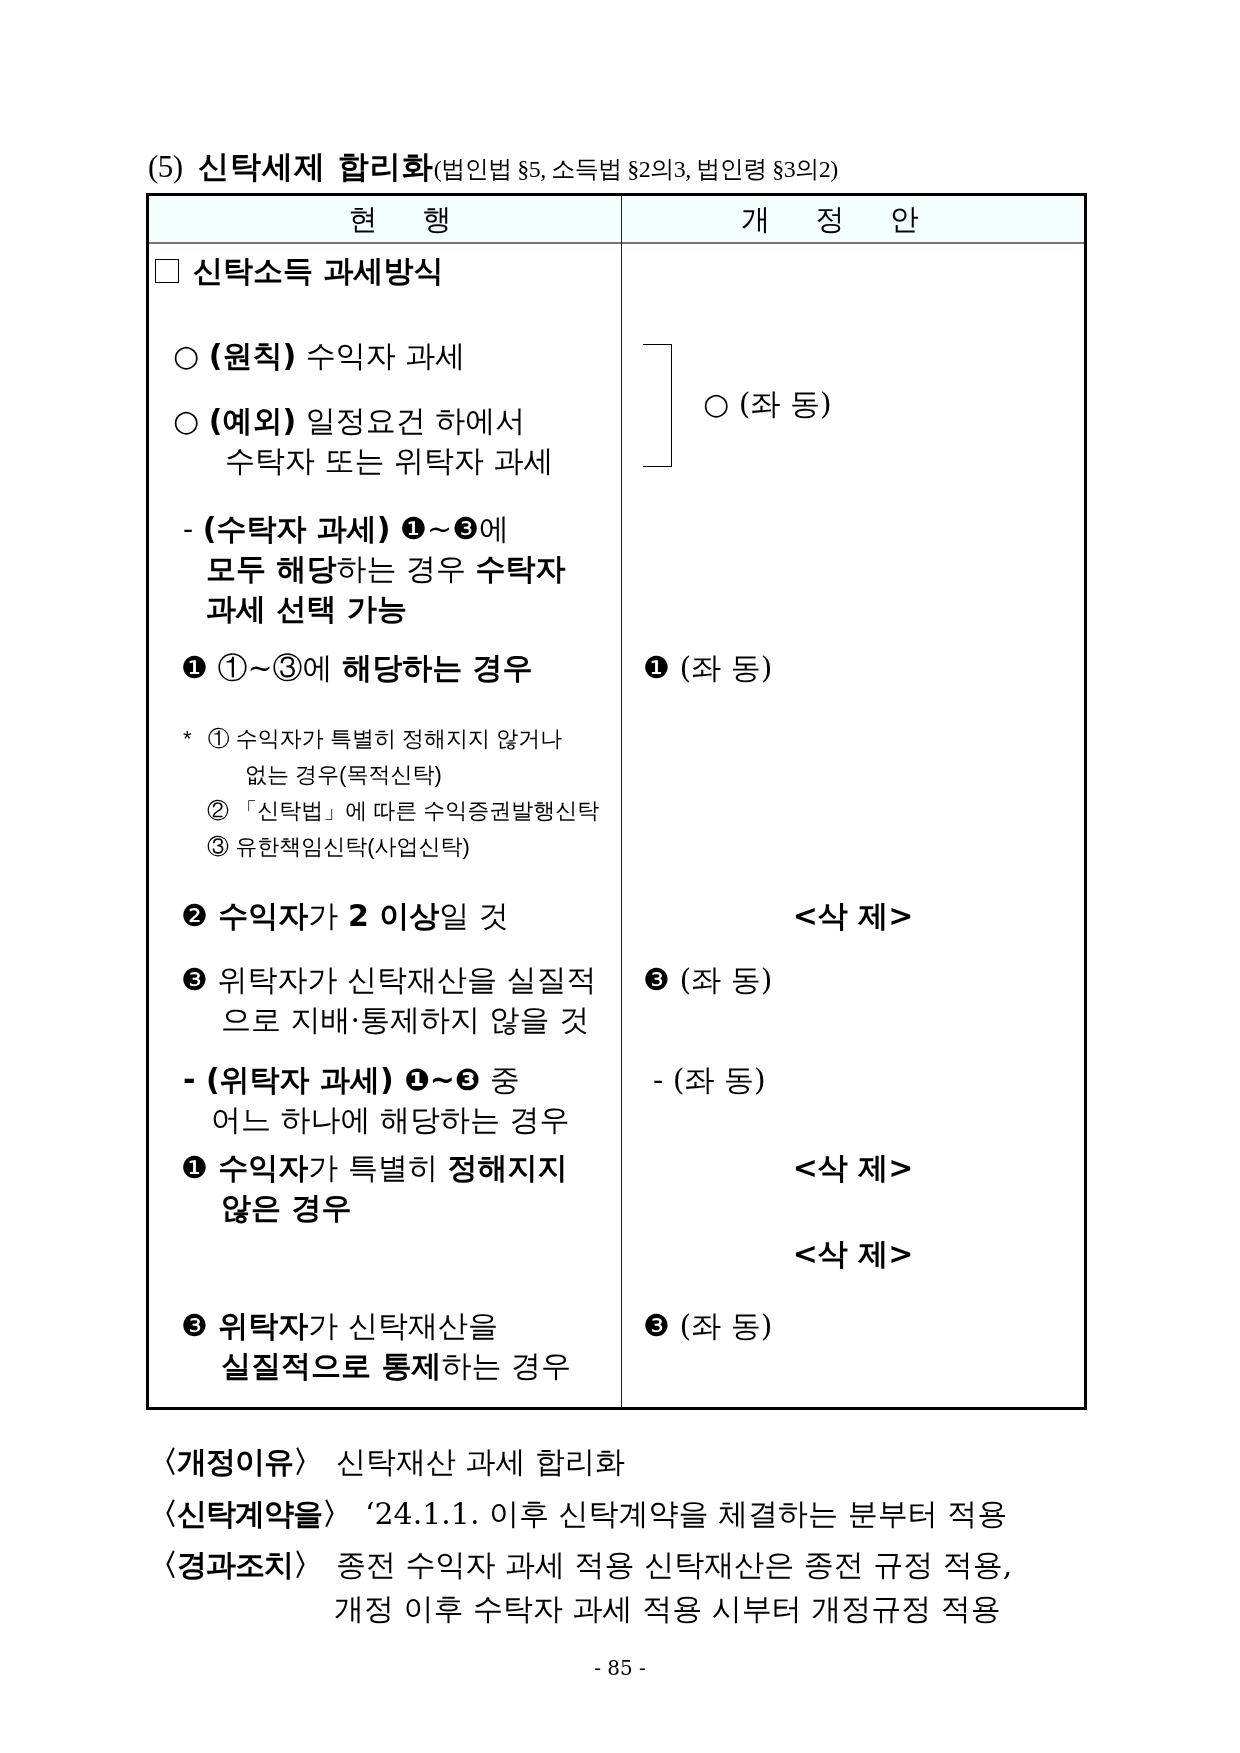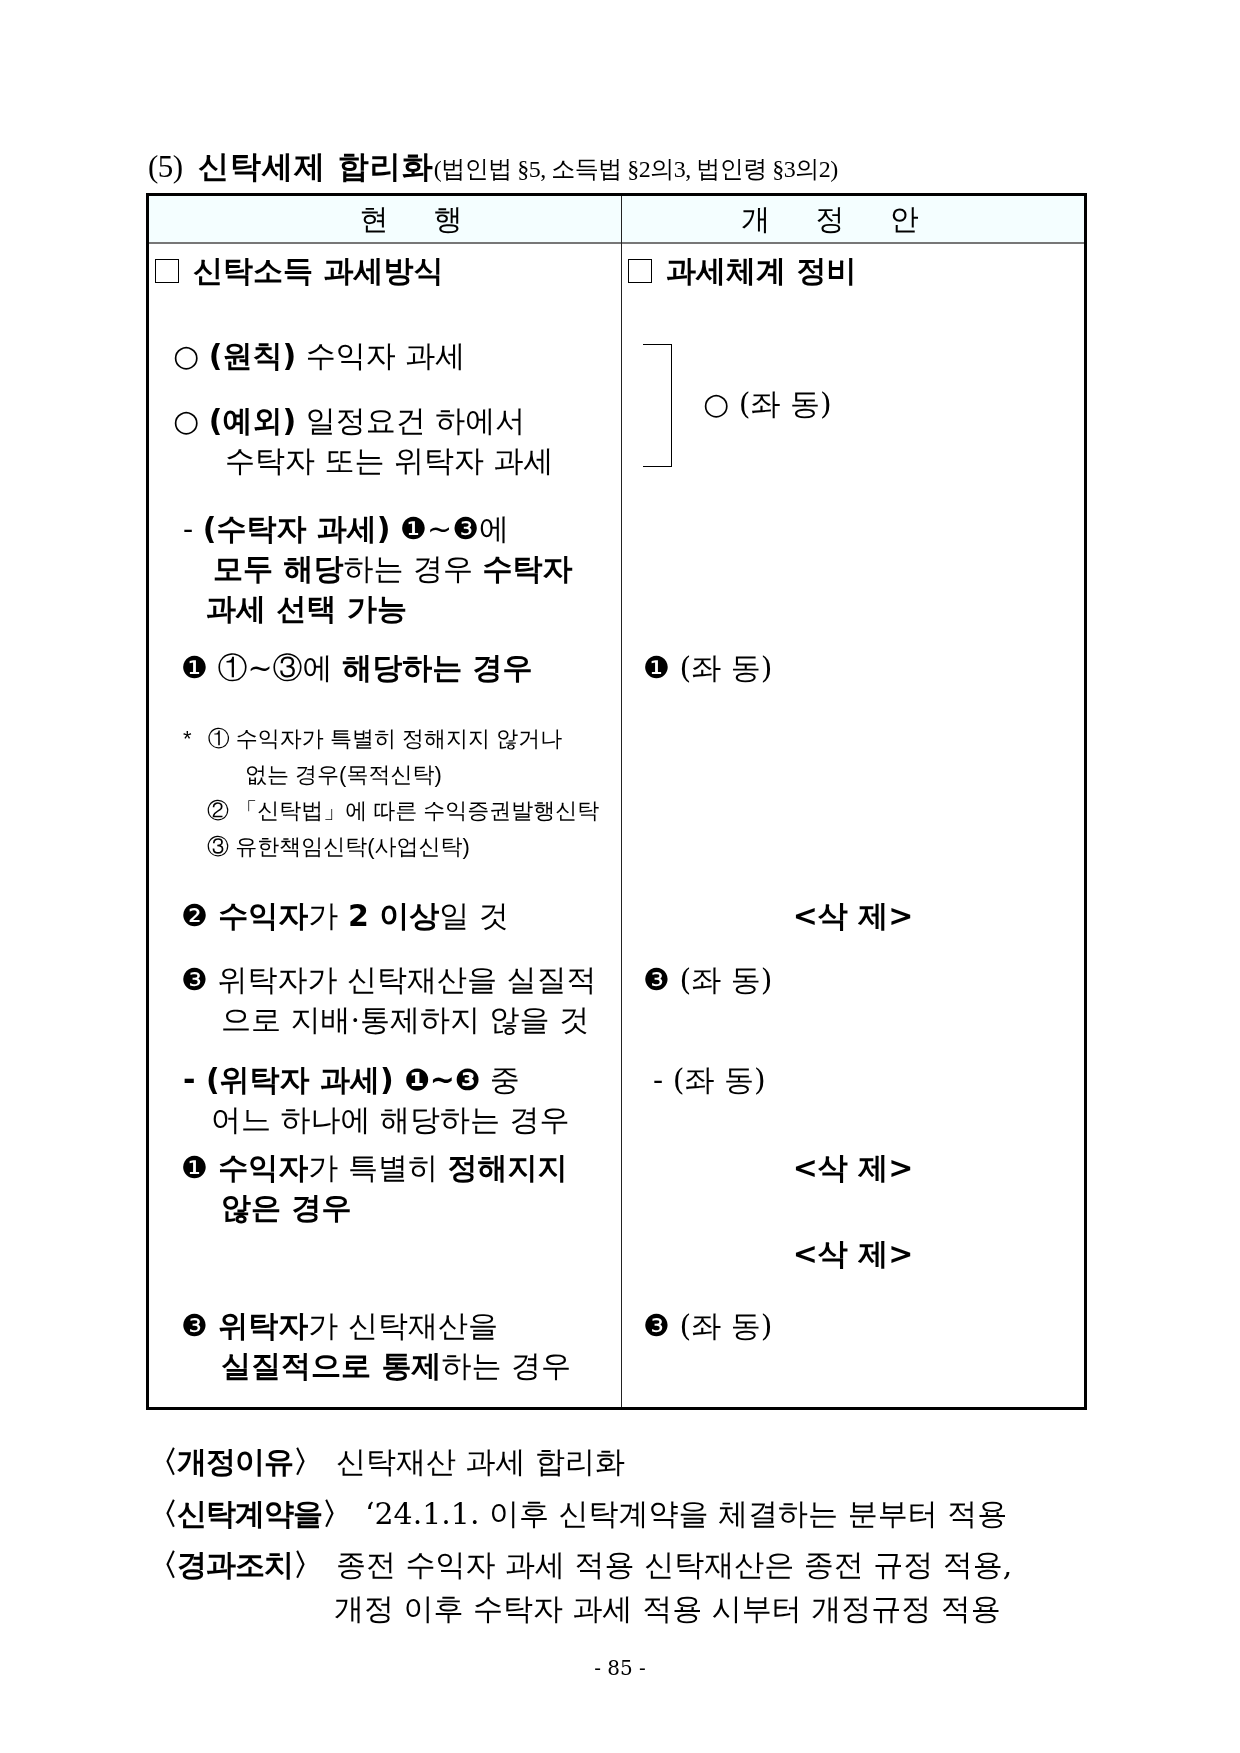--- a/index.html
+++ b/index.html
@@ -8,21 +8,21 @@
   .title { position: absolute; left: 148px; top: 146px; font-size: 31px; white-space: nowrap; letter-spacing: -0.5px; }
   .title .num { font-family: "Liberation Serif", serif; }
   .title .main { font-family: "DejaVu Sans", sans-serif; font-weight: bold; letter-spacing: 1px; margin-left: 6px; }
   .title .refs { font-family: "Liberation Serif", serif; font-size: 24px; }
   .table { position: absolute; left: 146px; top: 193px; width: 941px; height: 1217px;
            border: 3px solid #000; box-sizing: border-box; }
   .thead { position: absolute; left: 0; top: 0; width: 100%; height: 48px; background: #f4feff;
            border-bottom: 2px solid #777; box-sizing: border-box; }
   .th { position: absolute; top: 0; height: 46px; line-height: 46px; text-align: center;
         font-family: "DejaVu Sans", sans-serif; font-size: 29px; letter-spacing: 18px; }
-  .th.left { left: 16px; width: 472px; padding-left: 19px; }
+  .th.left { left: 5px; width: 472px; padding-left: 19px; }
   .th.right { left: 459px; width: 462px; text-align: center; }
   .vdiv { position: absolute; left: 472px; top: 0; width: 1px; height: 100%; background: #222; }
   .cell { position: absolute; font-size: 30px; white-space: nowrap; line-height: 40px; }
   .sans { font-family: "DejaVu Sans", sans-serif; }
   .b { font-family: "DejaVu Sans", sans-serif; font-weight: bold; }
   .note { font-family: Liberation Sans, sans-serif; font-size: 22px; line-height: 36px; }
   .box { display: inline-block; width: 22px; height: 22px; border: 1.5px solid #000; vertical-align: -2px; margin-right: 14px; }
   .bracket { position: absolute; left: 494px; top: 148px; width: 28px; height: 121px;
              border-top: 1.5px solid #000; border-right: 1.5px solid #000; border-bottom: 1.5px solid #000; }
   .footer { position: absolute; left: 148px; font-size: 30px; white-space: nowrap; line-height: 44px; }
@@ -54,21 +54,21 @@
   </div>
 
   <div class="cell" style="left:24px; top:205px;">
     <span>○</span>
     <span class="b">(예외)</span><span> 일정요건 하에서</span><br>
     <span style="margin-left:52px">수탁자 또는 위탁자 과세</span>
   </div>
 
   <div class="cell" style="left:34px; top:313px;">
     <span>- </span><span class="b">(수탁자 과세)</span><span class="sans"> ❶~❸</span><span>에</span><br>
-    <span style="margin-left:30px" class="b">모두 해당</span><span>하는 경우 </span><span class="b">수탁자</span><br>
+    <span style="margin-left:23px" class="b">모두 해당</span><span>하는 경우 </span><span class="b">수탁자</span><br>
     <span style="margin-left:23px" class="b">과세 선택 가능</span>
   </div>
 
   <div class="cell" style="left:32px; top:452px;">
     <span class="sans">❶</span><span> ①~③에 </span><span class="b">해당하는 경우</span>
   </div>
 
   <div class="cell note" style="left:34px; top:525px;">
     <span>*</span>
     <span style="margin-left:10px">①</span>
@@ -98,23 +98,20 @@
     <span class="sans">❶</span><span class="b"> 수익자</span><span>가 특별히 </span><span class="b">정해지지</span><br>
     <span style="margin-left:40px" class="b">않은 경우</span>
   </div>
 
 
   <div class="cell" style="left:32px; top:1110px;">
     <span class="sans">❸</span><span class="b"> 위탁자</span><span>가 신탁재산을</span><br>
     <span style="margin-left:40px" class="b">실질적으로 통제</span><span>하는 경우</span>
   </div>
 
-  <div class="cell" style="left:479px; top:55px;">
-    <span class="box"></span><span class="b">과세체계 정비</span>
-  </div>
 
   <div class="bracket"></div>
   <div class="cell" style="left:554px; top:188px;">
     <span>○</span><span> (좌 동)</span>
   </div>
 
 
   <div class="cell" style="left:494px; top:452px;">
     <span class="sans">❶</span><span> (좌 동)</span>
   </div>

